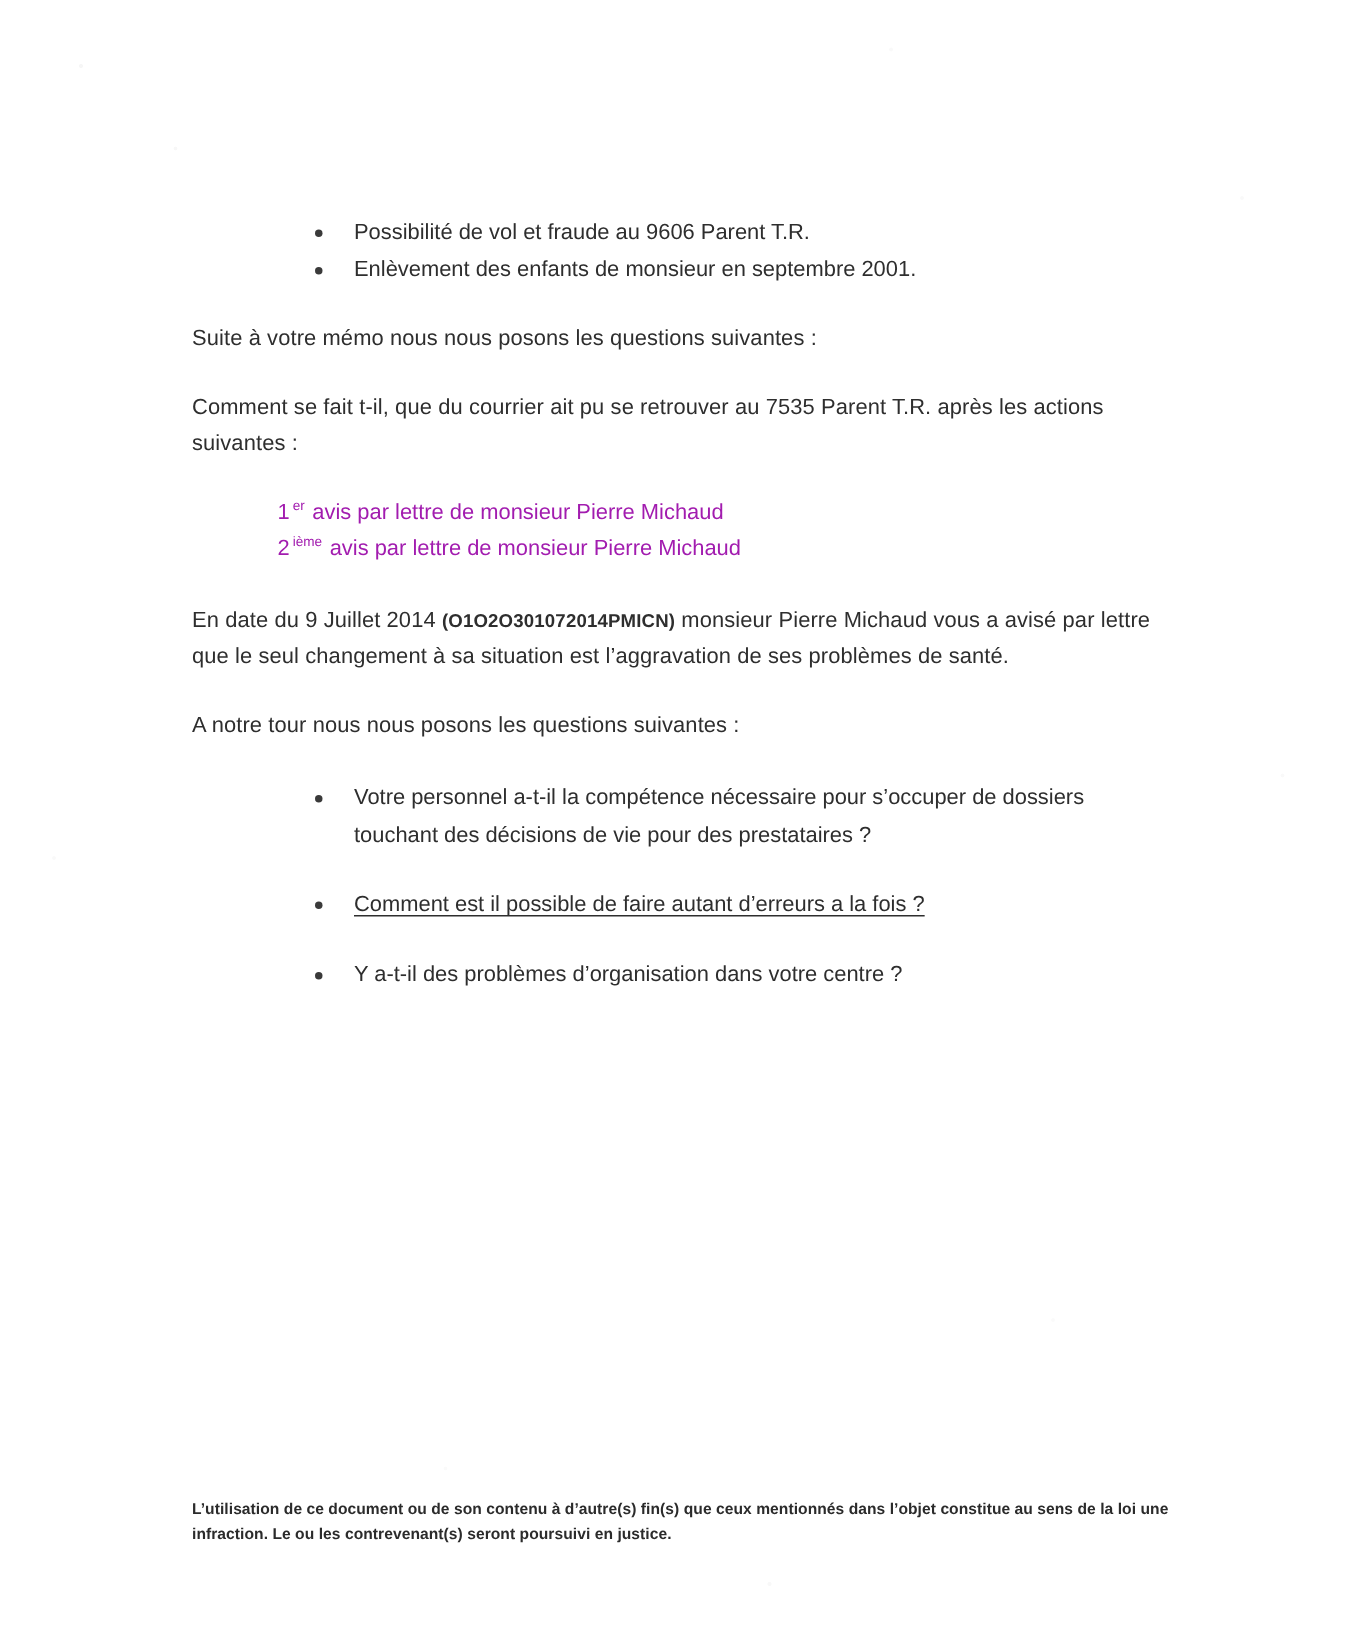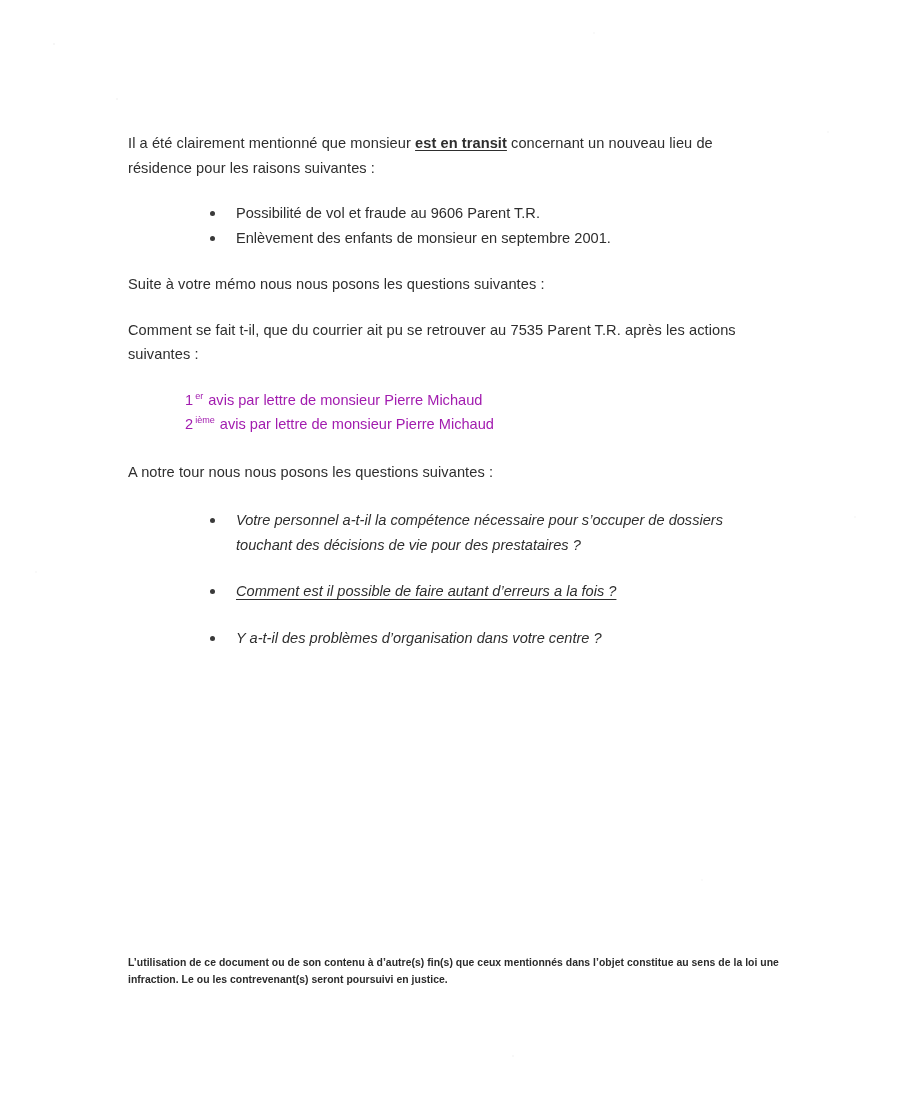--- a/index.html
+++ b/index.html
@@ -82,21 +82,21 @@
     position: absolute;
     left: 82px;
     top: 10px;
     width: 5px;
     height: 5px;
     border-radius: 50%;
     background: #3a3a3a;
   }
 
   ul.list-top { margin: 12px 0 22px 0; }
-  ul.list-bottom { margin: 24px 0 0 0; font-style: italic; }
+  ul.list-bottom { margin: 24px 0 0 0; }
   ul.list-bottom li { margin-bottom: 22px; }
   ul.list-bottom li:last-child { margin-bottom: 0; }
 
   .underline-q {
     text-decoration: underline;
     text-underline-offset: 2.5px;
   }
 
   
   .avis {
@@ -113,54 +113,54 @@
     vertical-align: super;
     line-height: 0;
     padding-left: 2px;
     padding-right: 1px;
   }
 
   
   .footer {
     position: absolute;
     left: 128px;
-    top: 955px;
+    top: 999px;
     width: 662px;
     font-size: 10.4px;
     font-weight: bold;
     line-height: 16.5px;
     color: #2b2b2b;
     letter-spacing: .004em;
   }
 </style>
 </head>
 <body>
 
 <div class="page"></div>
 
 <div class="content">
 
-  <p class="para"><span>Il a été clairement mentionné que monsieur </span><span class="emph-ul">est en transit</span><span> concernant un nouveau lieu de résidence pour les raisons suivantes :</span></p>
 
   <ul class="bullets list-top">
     <li>Possibilité de vol et fraude au 9606 Parent T.R.</li>
     <li>Enlèvement des enfants de monsieur en septembre 2001.</li>
   </ul>
 
   <p class="para">Suite à votre mémo nous nous posons les questions suivantes :</p>
 
   <p class="para tight">Comment se fait t-il, que du courrier ait pu se retrouver au 7535 Parent T.R. après les actions suivantes :</p>
 
   <div class="avis">
     <div><span>1</span><sup>er</sup><span> avis par lettre de monsieur Pierre Michaud</span></div>
     <div><span>2</span><sup>ième</sup><span> avis par lettre de monsieur Pierre Michaud</span></div>
   </div>
 
 
 
+  <p class="para"><span>En date du 9 Juillet 2014 </span><span class="refcode">(O1O2O301072014PMICN)</span><span> monsieur Pierre Michaud vous a avisé par lettre que le seul changement à sa situation est l’aggravation de ses problèmes de santé.</span></p>
 
   <p class="para tight">A notre tour nous nous posons les questions suivantes :</p>
 
   <ul class="bullets list-bottom">
     <li><span>Votre personnel a-t-il la compétence nécessaire pour s’occuper de dossiers touchant des décisions de vie pour des prestataires ?</span></li>
     <li><span class="underline-q">Comment est il possible de faire autant d’erreurs a la fois ?</span></li>
     <li><span>Y a-t-il des problèmes d’organisation dans votre centre ?</span></li>
   </ul>
 
 </div>

